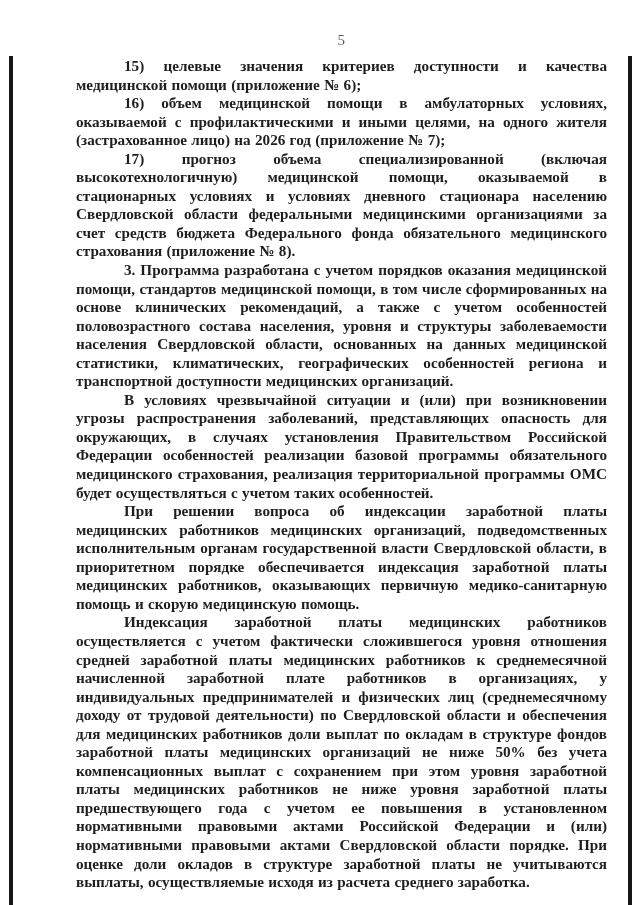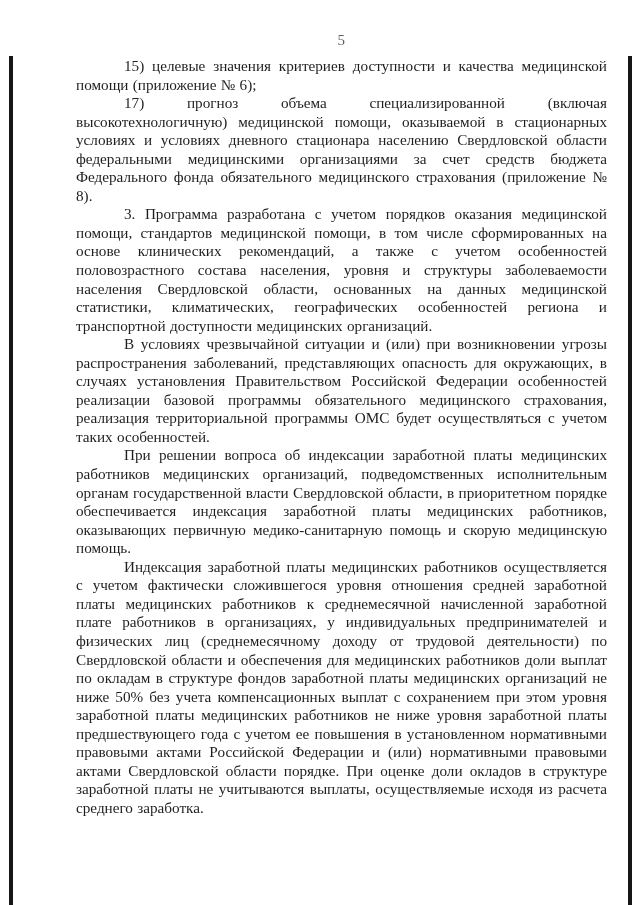--- a/index.html
+++ b/index.html
@@ -33,20 +33,21 @@
     width: 531px;
     font-size: 15.2px;
     line-height: 18.55px;
     text-align: justify;
   }
   .content p {
     margin: 0;
     padding: 0;
     text-indent: 48px;
     word-spacing: 0.5px;
+    font-weight: bold;
   }
   
   .scan-bar {
     position: absolute;
     top: 56px;
     bottom: 0;
     width: 4px;
     background: #161616;
   }
   .scan-bar.left  { left: 9px; }
@@ -57,20 +58,21 @@
 
 <div class="page">
 
   <div class="scan-bar left"></div>
   <div class="scan-bar right"></div>
 
   <div class="page-number">5</div>
 
   <div class="content">
     <p>15) целевые значения критериев доступности и качества медицинской помощи (приложение № 6);</p>
+    <p>16) объем медицинской помощи в амбулаторных условиях, оказываемой с профилактическими и иными целями, на одного жителя (застрахованное лицо) на 2026 год (приложение № 7);</p>
     <p>17) прогноз объема специализированной (включая высокотехнологичную) медицинской помощи, оказываемой в стационарных условиях и условиях дневного стационара населению Свердловской области федеральными медицинскими организациями за счет средств бюджета Федерального фонда обязательного медицинского страхования (приложение № 8).</p>
     <p>3. Программа разработана с учетом порядков оказания медицинской помощи, стандартов медицинской помощи, в том числе сформированных на основе клинических рекомендаций, а также с учетом особенностей половозрастного состава населения, уровня и структуры заболеваемости населения Свердловской области, основанных на данных медицинской статистики, климатических, географических особенностей региона и транспортной доступности медицинских организаций.</p>
     <p>В условиях чрезвычайной ситуации и (или) при возникновении угрозы распространения заболеваний, представляющих опасность для окружающих, в случаях установления Правительством Российской Федерации особенностей реализации базовой программы обязательного медицинского страхования, реализация территориальной программы ОМС будет осуществляться с учетом таких особенностей.</p>
     <p>При решении вопроса об индексации заработной платы медицинских работников медицинских организаций, подведомственных исполнительным органам государственной власти Свердловской области, в приоритетном порядке обеспечивается индексация заработной платы медицинских работников, оказывающих первичную медико-санитарную помощь и скорую медицинскую помощь.</p>
     <p>Индексация заработной платы медицинских работников осуществляется с учетом фактически сложившегося уровня отношения средней заработной платы медицинских работников к среднемесячной начисленной заработной плате работников в организациях, у индивидуальных предпринимателей и физических лиц (среднемесячному доходу от трудовой деятельности) по Свердловской области и обеспечения для медицинских работников доли выплат по окладам в структуре фондов заработной платы медицинских организаций не ниже 50% без учета компенсационных выплат с сохранением при этом уровня заработной платы медицинских работников не ниже уровня заработной платы предшествующего года с учетом ее повышения в установленном нормативными правовыми актами Российской Федерации и (или) нормативными правовыми актами Свердловской области порядке. При оценке доли окладов в структуре заработной платы не учитываются выплаты, осуществляемые исходя из расчета среднего заработка.</p>
   </div>
 
 </div>
 
 </body></html>

